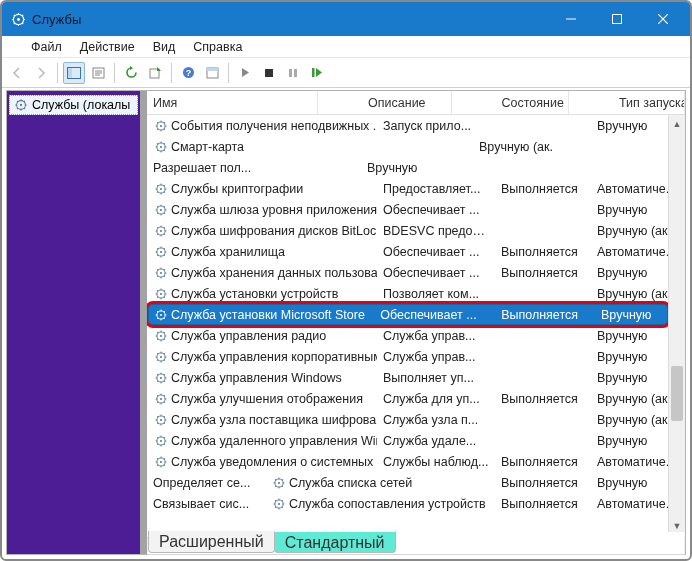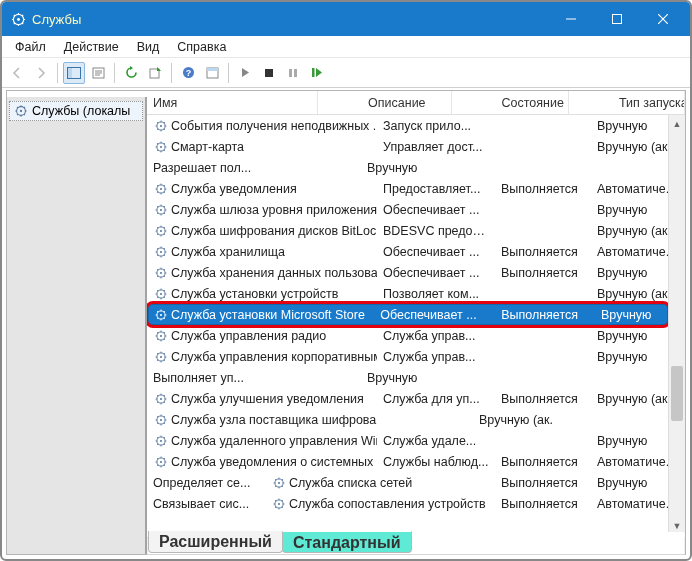--- a/index.html
+++ b/index.html
@@ -1,34 +1,34 @@
 <!DOCTYPE html>
 <html><head>
 <meta charset="utf-8">
 <style>
   * { box-sizing: border-box; margin: 0; padding: 0; font-family: "Segoe UI", Tahoma, sans-serif; }
   body { background: #fff; }
   .wrap { width: 692px; height: 561px; border: 2px solid #888; border-radius: 6px; overflow: hidden; position: relative; background: #fff; }
   
-  .titlebar { height: 34px; background: #1979ca; color: #fef9c3; display: flex; align-items: center; padding: 0 4px 0 8px; }
+  .titlebar { height: 34px; background: #1979ca; color: #0f172a; display: flex; align-items: center; padding: 0 4px 0 8px; }
   .titlebar .ticon { width: 16px; height: 16px; margin-right: 6px; display:flex;align-items:center;justify-content:center;}
   .titlebar .title { font-size: 13px; flex: 1; }
   .wbtn { width: 46px; height: 34px; display: flex; align-items: center; justify-content: center; color: #fff; }
   
-  .menubar { height: 22px; background: #fff; display: flex; align-items: center; padding: 0 4px; border-bottom: 1px solid #e7e7e7; }
+  .menubar { height: 22px; background: #fff; display: flex; align-items: center; padding: 0 20px; border-bottom: 1px solid #e7e7e7; }
   .menubar span { font-size: 12.5px; padding: 2px 9px; color: #222; }
   
   .toolbar { height: 30px; background: #fff; display: flex; align-items: center; padding: 0 4px; border-bottom: 1px solid #d0d0d0; gap: 2px; }
   .tbtn { width: 22px; height: 22px; border: 1px solid transparent; display:flex; align-items:center; justify-content:center; border-radius:2px; font-size:12px; color:#555;}
   .tbtn.on { border:1px solid #8bb7e0; background:#dceaf7; }
   .tbtn.disabled { color:#bbb; }
   .tsep { width:1px; height:20px; background:#ccc; margin:0 3px; }
   
   .body { position: absolute; top: 88px; left: 4px; right: 4px; bottom: 4px; border: 1px solid #b5b5b5; display: flex; background:#fff;}
-  .sidebar { width: 140px; border-right: 2px solid #a3a3a3; background: #e5e5e5; padding-top:4px;margin-top:6px;}
+  .sidebar { width: 140px; border-right: 7px solid #a3a3a3; background: #4c1d95; padding-top:4px;}
   .sideitem { display:flex; align-items:center; gap:4px; font-size:12.5px; padding:2px 4px; background:#eef4fb; border:1px dotted #999; margin:0 2px;}
   .main { flex:1; display:flex; flex-direction:column; min-width:0; position:relative;}
   .header { height: 24px; display:flex; border-bottom:1px solid #e0e0e0; font-size:12.5px; color:#333; background:#fff;gap:44px;}
   .header .col { display:flex; align-items:center; padding:0 6px; border-right:1px solid #e6e6e6; overflow:hidden; white-space:nowrap;}
   .col.name{width:230px;} .col.desc{width:118px;} .col.state{width:96px;} .col.start{width:94px;}
   .list { flex:1; overflow:hidden; position:relative;}
   .row { height:21px; display:flex; align-items:center; font-size:12.5px; color:#222; padding-left:0;}
   .row .cell{ padding:0 6px; overflow:hidden; white-space:nowrap; text-overflow:ellipsis;}
   .row .cname{width:230px; display:flex; align-items:center; gap:3px;}
   .row .cdesc{width:118px;} .row .cstate{width:96px;} .row .cstart{width:94px;}
@@ -39,21 +39,21 @@
   .vscroll{position:absolute; right:0; top:24px; bottom:20px; width:17px; background:#f0f0f0; border-left:1px solid #ddd;}
   .vscroll .arrow{height:17px; display:flex;align-items:center;justify-content:center; color:#666; font-size:9px;}
   .vscroll .thumb{position:absolute; left:2px; right:2px; top:60%; height:55px; background:#c6c6c6; border-radius:2px;}
   .hscroll{position:absolute; left:0; right:17px; bottom:0; height:17px; background:#f0f0f0; border-top:1px solid #ddd; display:flex; align-items:center;}
   .hscroll .arrow{width:17px; display:flex;align-items:center;justify-content:center; color:#666; font-size:9px;}
   .hscroll .track{flex:1; position:relative;}
   .hscroll .thumb{position:absolute; top:2px;bottom:2px; left:0; width:60%; background:#c6c6c6; border-radius:2px;}
   .filler{position:absolute; right:0; bottom:0; width:17px; height:17px; background:#f0f0f0;}
   
   .tabs{height:22px; border-top:1px solid #d6d6d6; display:flex; align-items:flex-start; font-size:12px; position:relative; background:#fff; padding-left:4px;}
-  .tab{padding:2px 10px; border:1px solid #b8b8b8; border-top:none; background:#f3f3f3; color:#333; position:relative; top:-1px; border-radius:0 0 4px 4px; margin-right:-1px;font-weight:bold;}
+  .tab{padding:2px 10px; border:1px solid #b8b8b8; border-top:none; background:#f3f3f3; color:#333; position:relative; top:-1px; border-radius:0 0 4px 4px; margin-right:-1px;}
   .tab.active{background:#5eead4; border-top:1px solid #fff;}
   svg { display:block; }
 </style>
 </head>
 <body>
 
 <div class="wrap">
 
   <div class="titlebar">
     <span class="ticon">
@@ -213,39 +213,38 @@
             <div class="cell cname">
               <span class="ricon">
                 <svg width="14" height="14" viewBox="0 0 16 16">
                   <circle cx="8" cy="8" r="4.6" fill="none" stroke="#5a7aa0" stroke-width="1.1"></circle>
                   <circle cx="8" cy="8" r="1.2" fill="#5a7aa0"></circle>
                   <path d="M8 1.8v1.6M8 12.6v1.6M1.8 8h1.6M12.6 8h1.6M3.6 3.6l1.1 1.1M11.3 11.3l1.1 1.1M3.6 12.4l1.1-1.1M11.3 4.7l1.1-1.1" stroke="#5a7aa0" stroke-width="1.1"></path>
                 </svg>
               </span>
               <span>Смарт-карта</span>
             </div>
-            <div class="cell cdesc">Управляет дост...</div>
             <div class="cell cstate"></div>
             <div class="cell cstart">Вручную (ак.</div>
           </div>
           <div class="row">
             <div class="cell cdesc">Разрешает пол...</div>
             <div class="cell cstate"></div>
             <div class="cell cstart">Вручную</div>
           </div>
           <div class="row">
             <div class="cell cname">
               <span class="ricon">
                 <svg width="14" height="14" viewBox="0 0 16 16">
                   <circle cx="8" cy="8" r="4.6" fill="none" stroke="#5a7aa0" stroke-width="1.1"></circle>
                   <circle cx="8" cy="8" r="1.2" fill="#5a7aa0"></circle>
                   <path d="M8 1.8v1.6M8 12.6v1.6M1.8 8h1.6M12.6 8h1.6M3.6 3.6l1.1 1.1M11.3 11.3l1.1 1.1M3.6 12.4l1.1-1.1M11.3 4.7l1.1-1.1" stroke="#5a7aa0" stroke-width="1.1"></path>
                 </svg>
               </span>
-              <span>Служба уведомления</span>
+              <span>Службы криптографии</span>
             </div>
             <div class="cell cdesc">Предоставляет...</div>
             <div class="cell cstate">Выполняется</div>
             <div class="cell cstart">Автоматиче...</div>
           </div>
           <div class="row">
             <div class="cell cname">
               <span class="ricon">
                 <svg width="14" height="14" viewBox="0 0 16 16">
                   <circle cx="8" cy="8" r="4.6" fill="none" stroke="#5a7aa0" stroke-width="1.1"></circle>
@@ -359,50 +358,61 @@
                   <path d="M8 1.8v1.6M8 12.6v1.6M1.8 8h1.6M12.6 8h1.6M3.6 3.6l1.1 1.1M11.3 11.3l1.1 1.1M3.6 12.4l1.1-1.1M11.3 4.7l1.1-1.1" stroke="#5a7aa0" stroke-width="1.1"></path>
                 </svg>
               </span>
               <span>Служба управления корпоративным...</span>
             </div>
             <div class="cell cdesc">Служба управ...</div>
             <div class="cell cstate"></div>
             <div class="cell cstart">Вручную</div>
           </div>
           <div class="row">
+            <div class="cell cname">
+              <span class="ricon">
+                <svg width="14" height="14" viewBox="0 0 16 16">
+                  <circle cx="8" cy="8" r="4.6" fill="none" stroke="#5a7aa0" stroke-width="1.1"></circle>
+                  <circle cx="8" cy="8" r="1.2" fill="#5a7aa0"></circle>
+                  <path d="M8 1.8v1.6M8 12.6v1.6M1.8 8h1.6M12.6 8h1.6M3.6 3.6l1.1 1.1M11.3 11.3l1.1 1.1M3.6 12.4l1.1-1.1M11.3 4.7l1.1-1.1" stroke="#5a7aa0" stroke-width="1.1"></path>
+                </svg>
+              </span>
+              <span>Служба управления Windows</span>
+            </div>
             <div class="cell cdesc">Выполняет уп...</div>
             <div class="cell cstate"></div>
             <div class="cell cstart">Вручную</div>
           </div>
           <div class="row">
             <div class="cell cname">
               <span class="ricon">
                 <svg width="14" height="14" viewBox="0 0 16 16">
                   <circle cx="8" cy="8" r="4.6" fill="none" stroke="#5a7aa0" stroke-width="1.1"></circle>
                   <circle cx="8" cy="8" r="1.2" fill="#5a7aa0"></circle>
                   <path d="M8 1.8v1.6M8 12.6v1.6M1.8 8h1.6M12.6 8h1.6M3.6 3.6l1.1 1.1M11.3 11.3l1.1 1.1M3.6 12.4l1.1-1.1M11.3 4.7l1.1-1.1" stroke="#5a7aa0" stroke-width="1.1"></path>
                 </svg>
               </span>
-              <span>Служба улучшения уведомления</span>
+              <span>Служба улучшения отображения</span>
             </div>
             <div class="cell cdesc">Служба для уп...</div>
             <div class="cell cstate">Выполняется</div>
             <div class="cell cstart">Вручную (ак.</div>
           </div>
           <div class="row">
             <div class="cell cname">
               <span class="ricon">
                 <svg width="14" height="14" viewBox="0 0 16 16">
                   <circle cx="8" cy="8" r="4.6" fill="none" stroke="#5a7aa0" stroke-width="1.1"></circle>
                   <circle cx="8" cy="8" r="1.2" fill="#5a7aa0"></circle>
                   <path d="M8 1.8v1.6M8 12.6v1.6M1.8 8h1.6M12.6 8h1.6M3.6 3.6l1.1 1.1M11.3 11.3l1.1 1.1M3.6 12.4l1.1-1.1M11.3 4.7l1.1-1.1" stroke="#5a7aa0" stroke-width="1.1"></path>
                 </svg>
               </span>
               <span>Служба узла поставщика шифрован...</span>
             </div>
+            <div class="cell cdesc">Служба узла п...</div>
             <div class="cell cstate"></div>
             <div class="cell cstart">Вручную (ак.</div>
           </div>
           <div class="row">
             <div class="cell cname">
               <span class="ricon">
                 <svg width="14" height="14" viewBox="0 0 16 16">
                   <circle cx="8" cy="8" r="4.6" fill="none" stroke="#5a7aa0" stroke-width="1.1"></circle>
                   <circle cx="8" cy="8" r="1.2" fill="#5a7aa0"></circle>
                   <path d="M8 1.8v1.6M8 12.6v1.6M1.8 8h1.6M12.6 8h1.6M3.6 3.6l1.1 1.1M11.3 11.3l1.1 1.1M3.6 12.4l1.1-1.1M11.3 4.7l1.1-1.1" stroke="#5a7aa0" stroke-width="1.1"></path>

